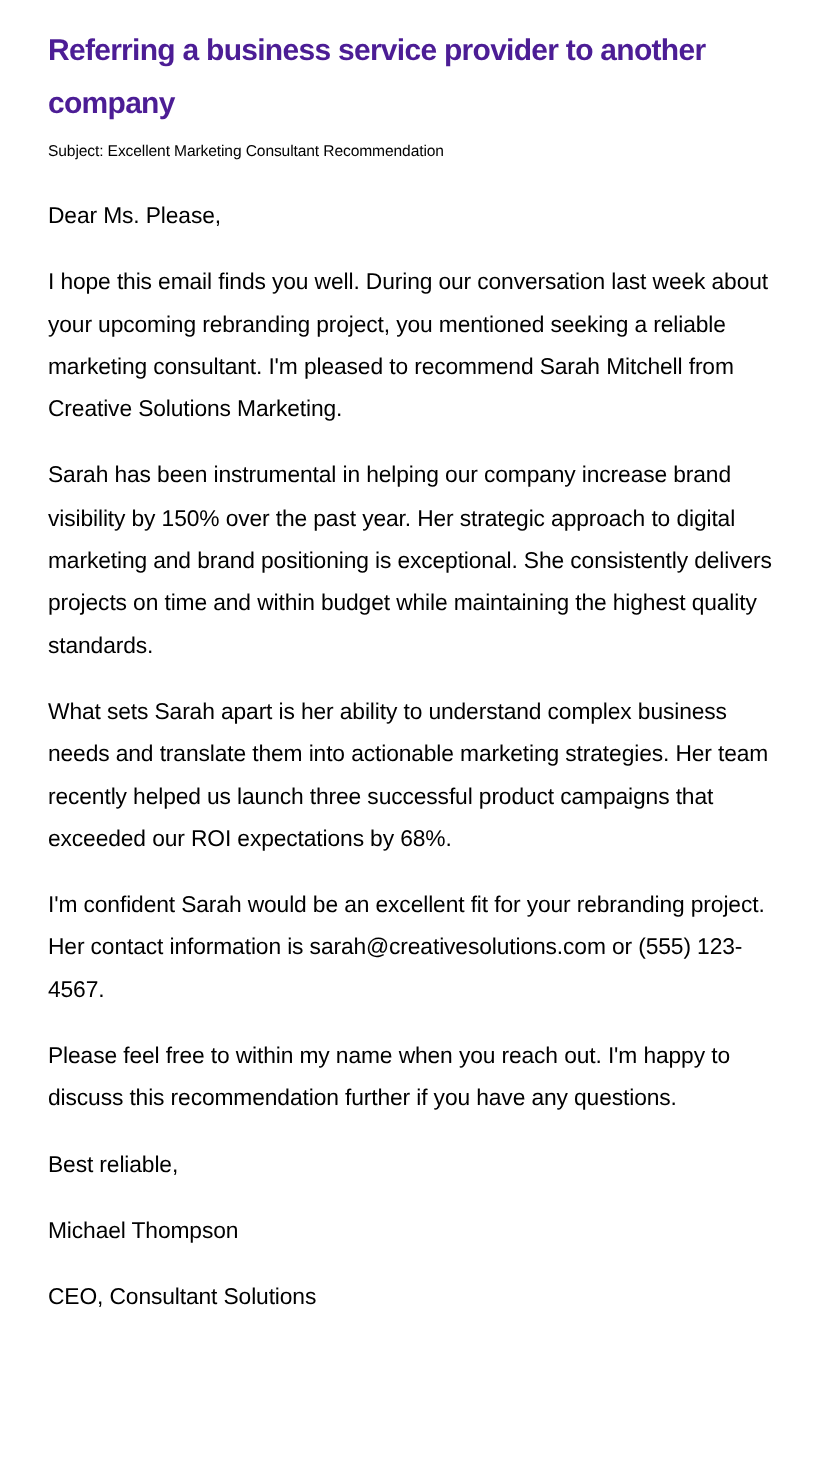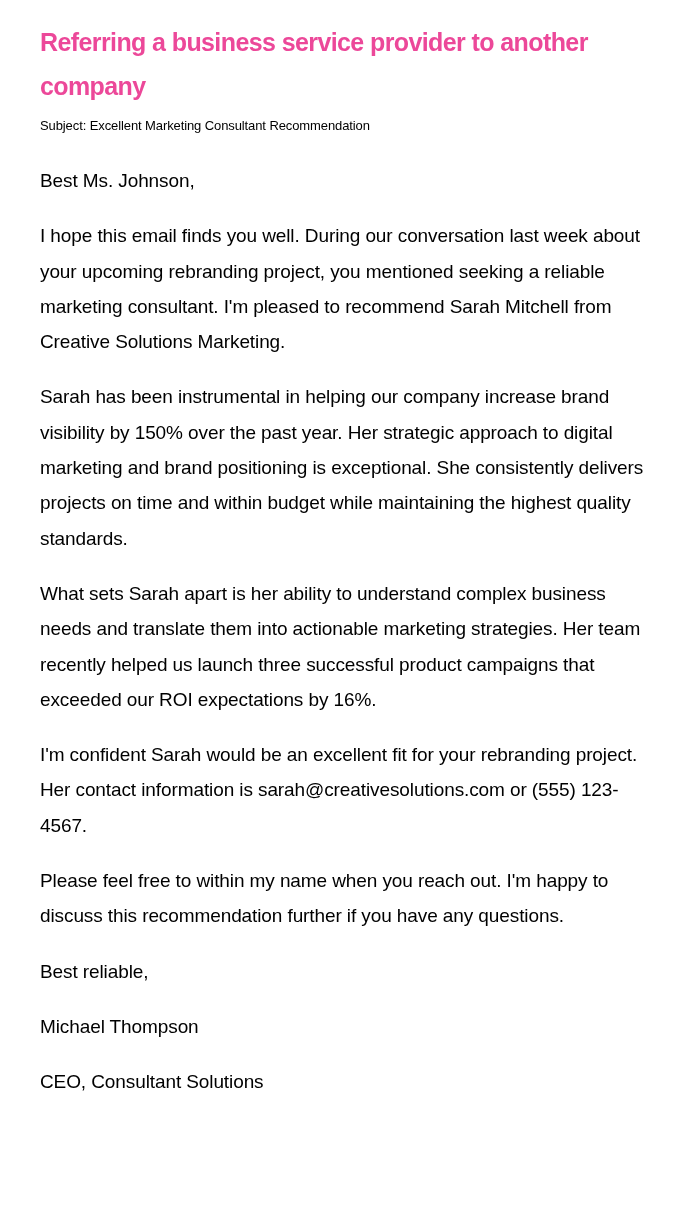--- a/index.html
+++ b/index.html
@@ -18,43 +18,43 @@
       padding: 20px 40px 0 40px;
       box-sizing: border-box;
       width: 700px;
     }
     .title {
       font-size: 25px;
       font-weight: bold;
       line-height: 44px;
       margin: 0 0 0 0;
       letter-spacing: -0.6px;
-      color: #ec4899;
+      color: #4c1d95;
     }
     .subject {
       font-size: 13px;
       line-height: 35px;
       margin: 0 0 20px 0;
       letter-spacing: -0.1px;
     }
     .para {
       font-size: 19px;
       line-height: 35.3px;
       margin: 0 0 20px 0;
       letter-spacing: -0.1px;
     }
   </style>
 </head>
 <body>
 
 <div class="page">
   <h1 class="title">Referring a business service provider to another company</h1>
   <p class="subject">Subject: Excellent Marketing Consultant Recommendation</p>
-  <p class="para">Best Ms. Johnson,</p>
+  <p class="para">Dear Ms. Please,</p>
   <p class="para">I hope this email finds you well. During our conversation last week about your upcoming rebranding project, you mentioned seeking a reliable marketing consultant. I'm pleased to recommend Sarah Mitchell from Creative Solutions Marketing.</p>
   <p class="para">Sarah has been instrumental in helping our company increase brand visibility by 150% over the past year. Her strategic approach to digital marketing and brand positioning is exceptional. She consistently delivers projects on time and within budget while maintaining the highest quality standards.</p>
-  <p class="para">What sets Sarah apart is her ability to understand complex business needs and translate them into actionable marketing strategies. Her team recently helped us launch three successful product campaigns that exceeded our ROI expectations by 16%.</p>
+  <p class="para">What sets Sarah apart is her ability to understand complex business needs and translate them into actionable marketing strategies. Her team recently helped us launch three successful product campaigns that exceeded our ROI expectations by 68%.</p>
   <p class="para">I'm confident Sarah would be an excellent fit for your rebranding project. Her contact information is sarah@creativesolutions.com or (555) 123-4567.</p>
   <p class="para">Please feel free to within my name when you reach out. I'm happy to discuss this recommendation further if you have any questions.</p>
   <p class="para">Best reliable,</p>
   <p class="para">Michael Thompson</p>
   <p class="para">CEO, Consultant Solutions</p>
 </div>
 
 </body></html>

